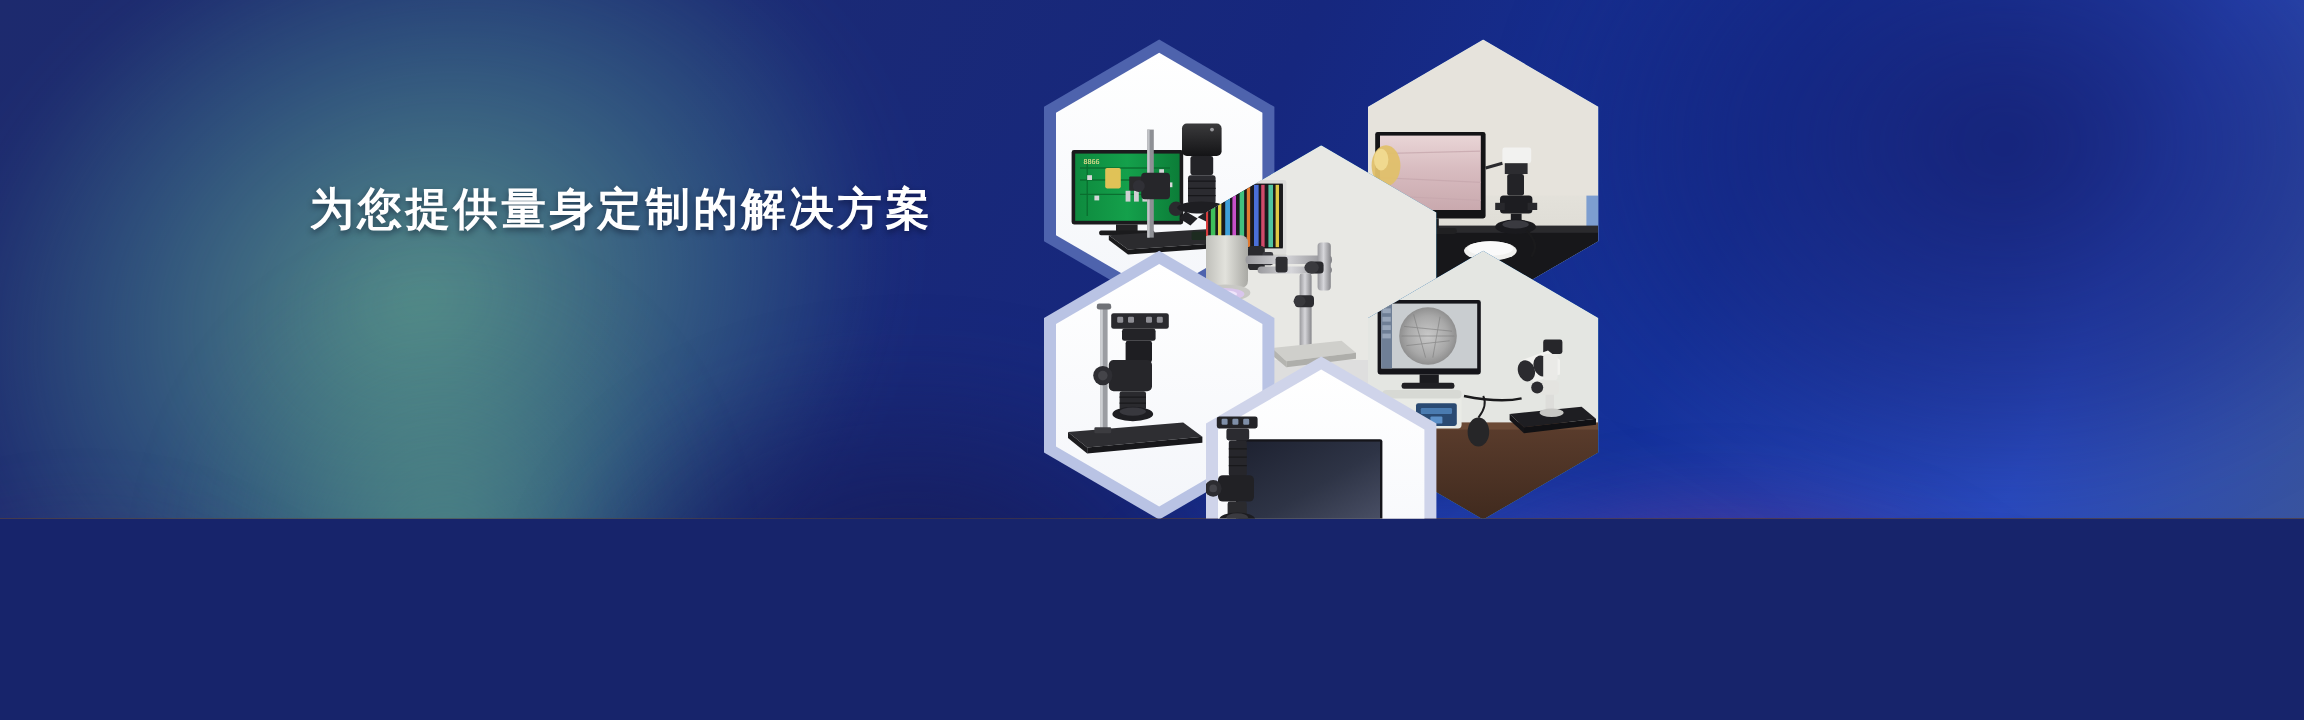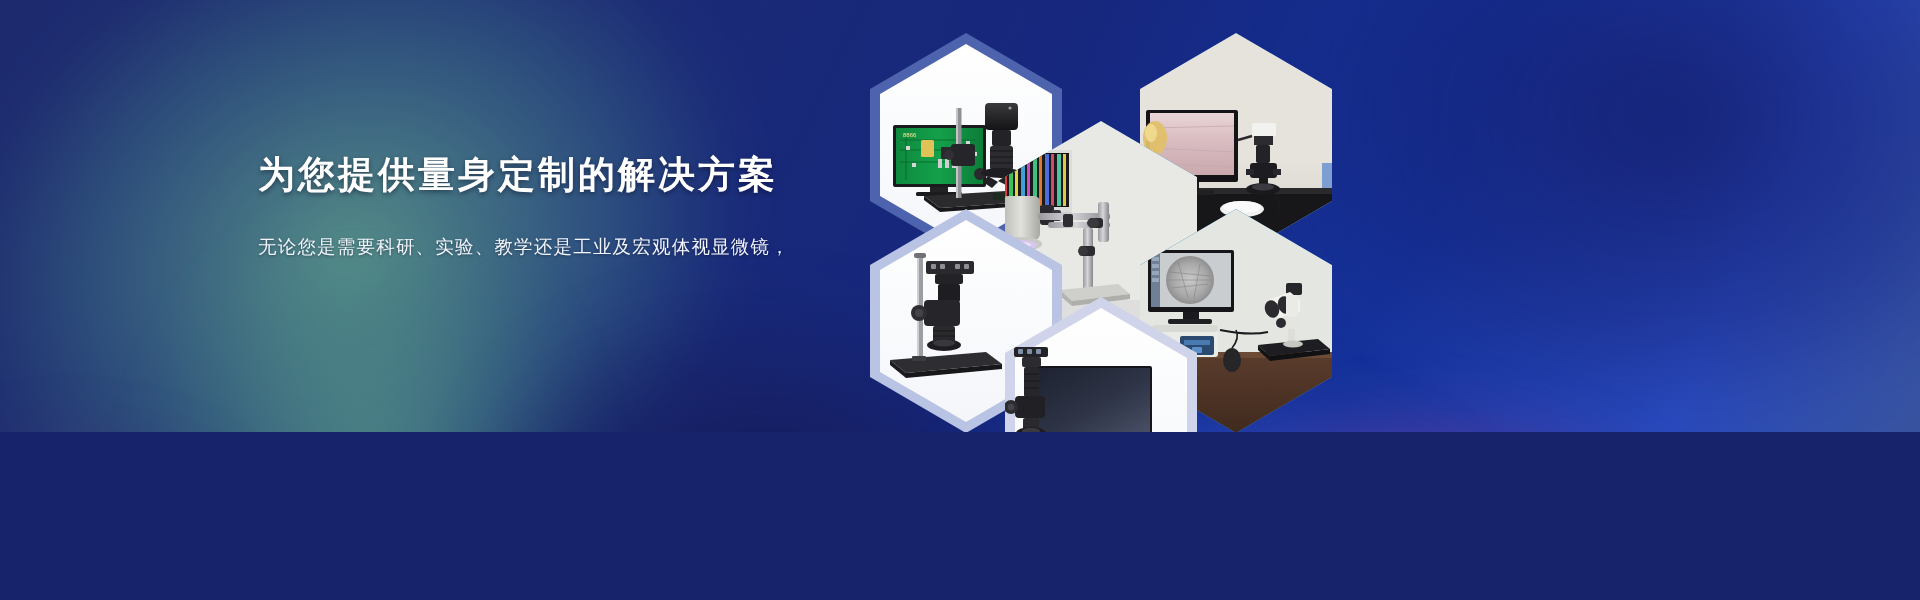--- a/index.html
+++ b/index.html
@@ -106,21 +106,20 @@
   <div class="glow" id="glow-green2"></div>
   <div class="glow" id="glow-darkblue"></div>
   <div class="glow" id="glow-brightblue"></div>
   <div class="glow" id="glow-brightblue2"></div>
   <div class="glow" id="glow-magenta"></div>
   <div class="glow" id="glow-magenta2"></div>
   <div class="glow" id="glow-corner"></div>
 
   <div id="copy">
     <h1 id="headline">为您提供量身定制的解决方案</h1>
-    <p class="subline" id="sub1">无论您是需要科研、实验、教学还是工业及宏观体视显微镜，</p>
   </div>
 
   <div id="hexes">
     <svg width="1920" height="600" viewBox="0 0 1920 600" xmlns="http://www.w3.org/2000/svg">
       <defs>
 
         <clipPath id="clipTL">
             <polygon points="963,35 1019.5,67.6 1019.5,132.9 963,165.5 906.5,132.9 906.5,67.6"></polygon>
           </clipPath>
 

